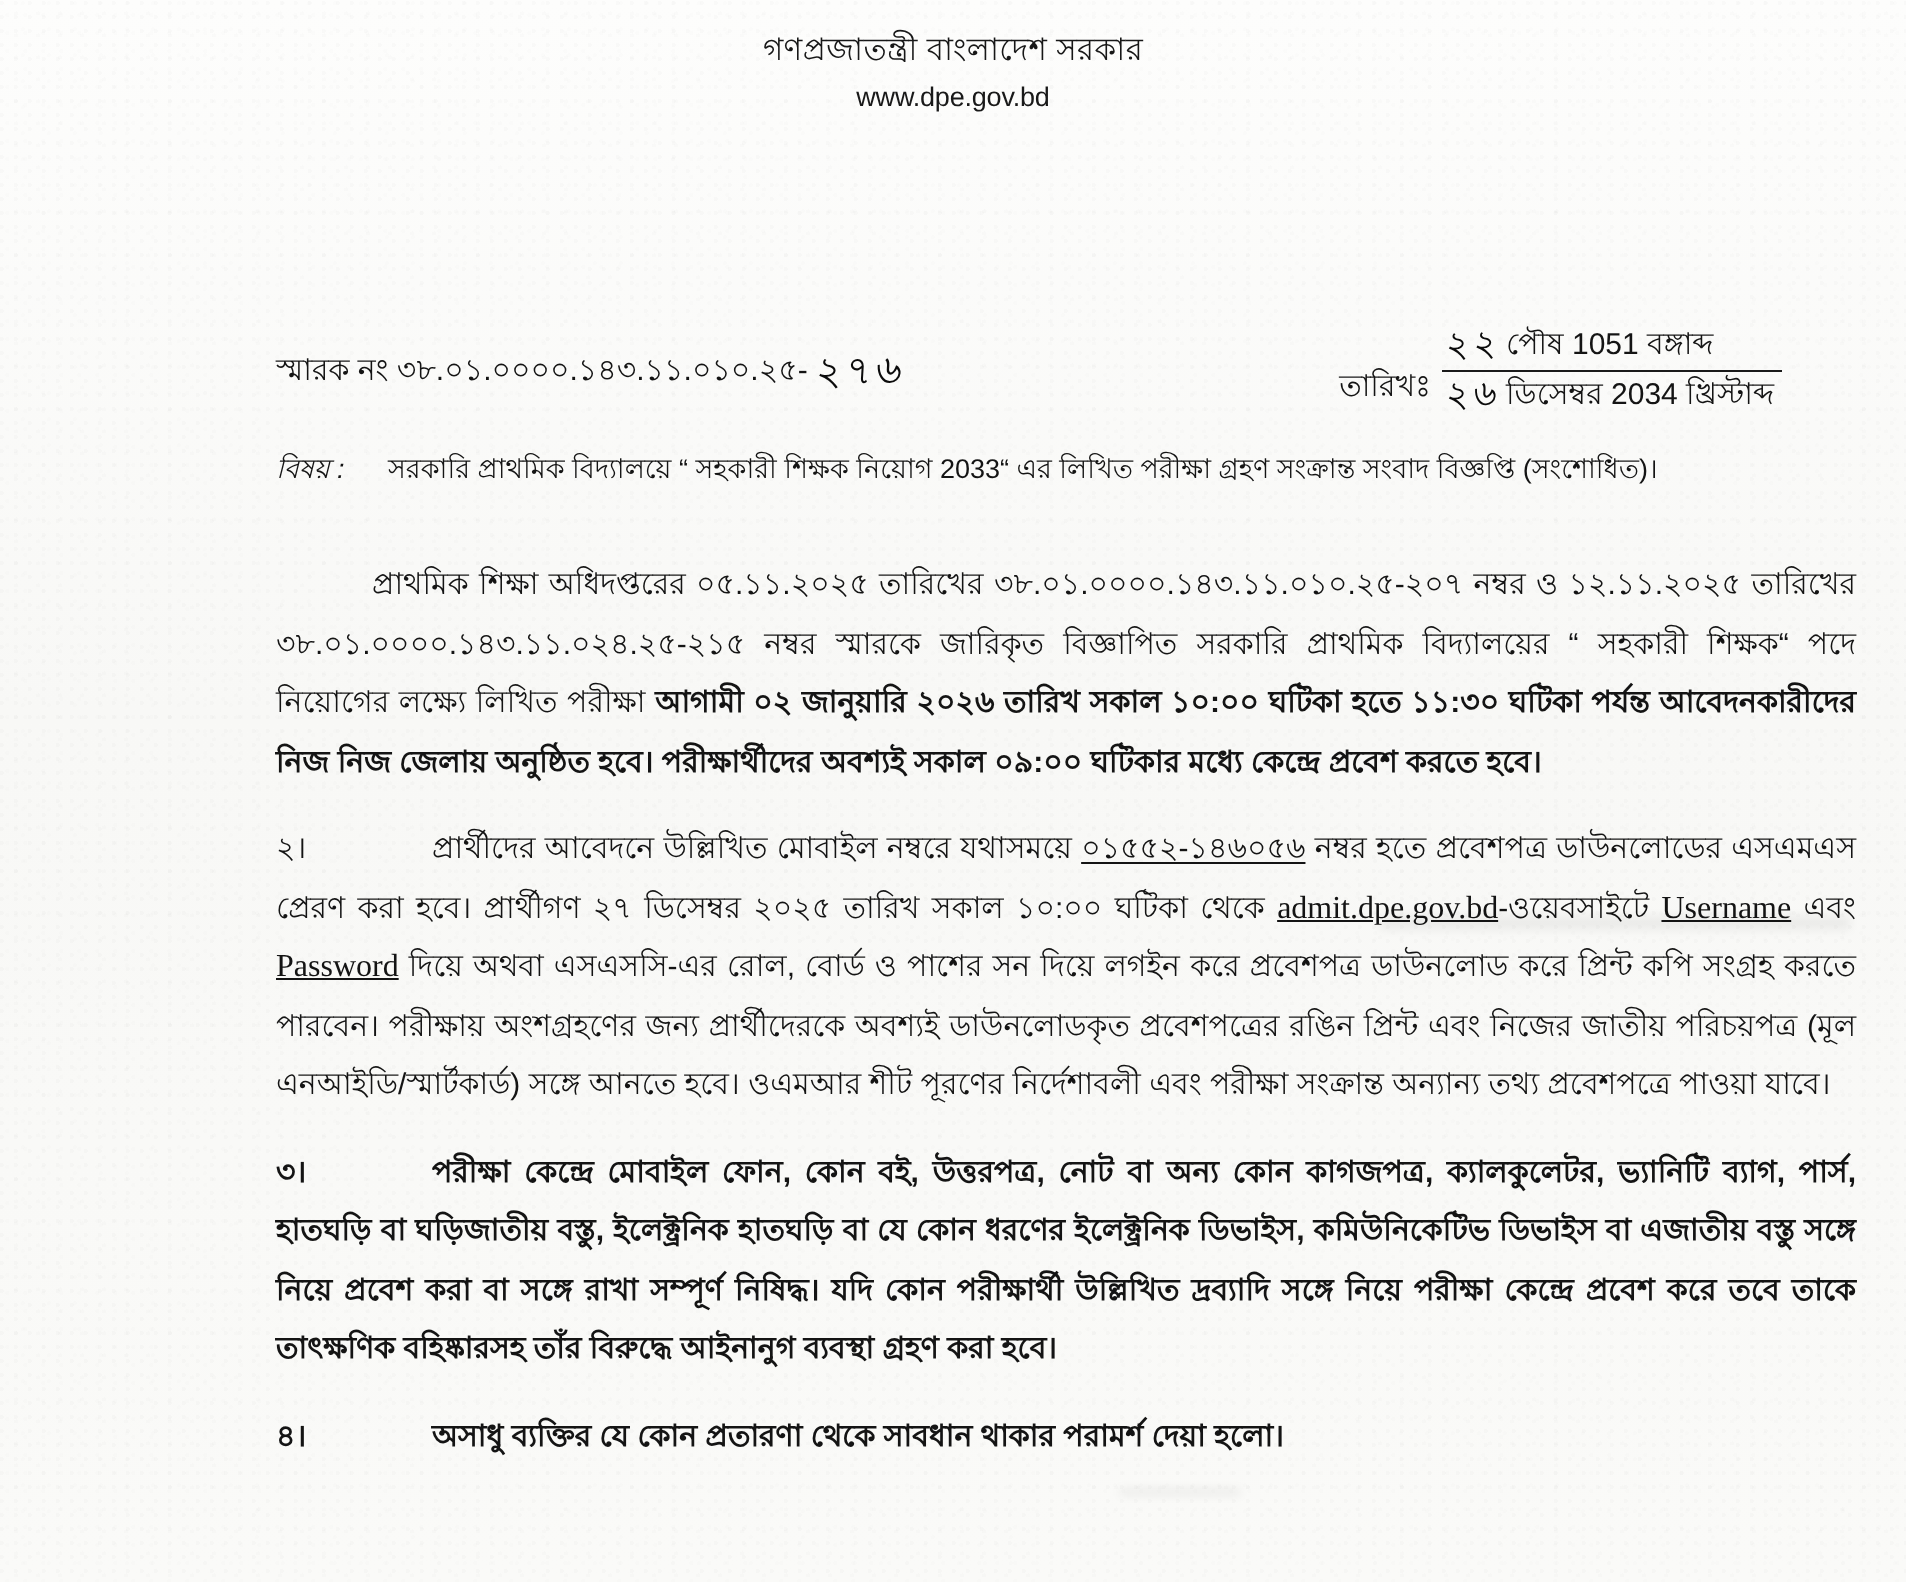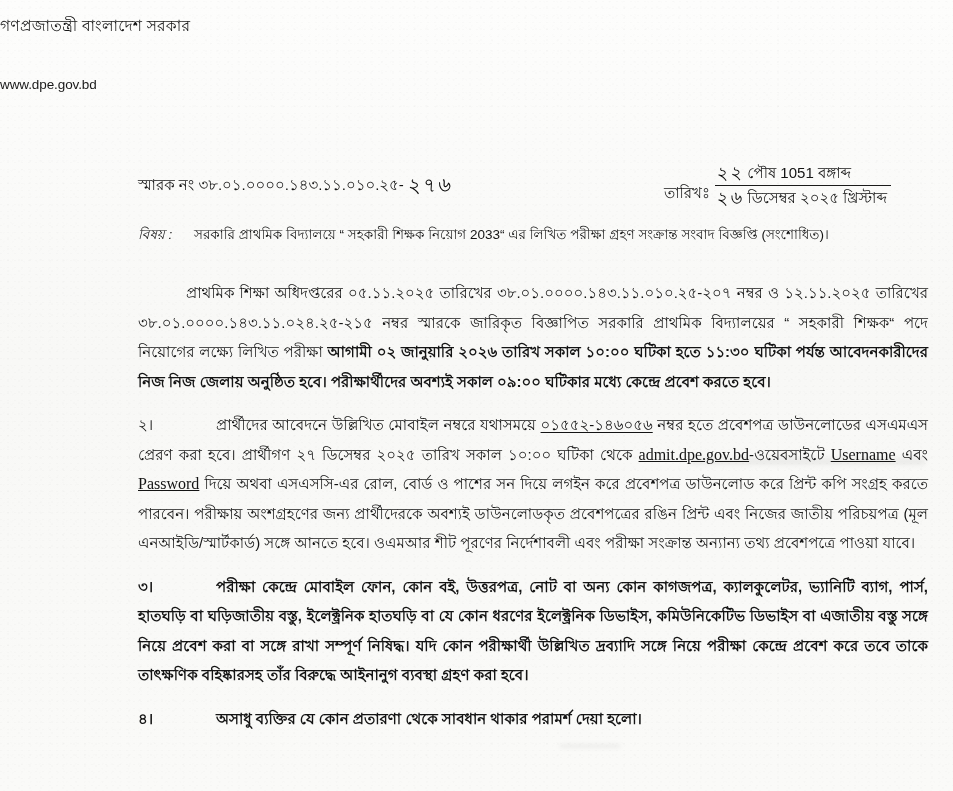--- a/index.html
+++ b/index.html
@@ -25,37 +25,37 @@
       radial-gradient(circle at 12% 22%, rgba(0,0,0,.018) 0 1px, transparent 1px),
       radial-gradient(circle at 73% 61%, rgba(0,0,0,.015) 0 1px, transparent 1px),
       radial-gradient(circle at 41% 84%, rgba(0,0,0,.013) 0 1px, transparent 1px),
       radial-gradient(circle at 88% 12%, rgba(0,0,0,.012) 0 1px, transparent 1px);
     background-size:7px 7px,11px 11px,9px 9px,13px 13px;
     opacity:.8;
   }
   
   .letterhead{
     position:absolute;left:0;right:0;top:14px;
+    text-align:center;
   }
   .letterhead .ln{
     display:block;
     font-size:15.5px;
     line-height:24px;
     letter-spacing:.2px;
     color:#171717;
     font-family:"Liberation Sans","DejaVu Sans",sans-serif;
   }
   .letterhead .web{
     display:block;
     font-size:13.5px;
     line-height:22px;
     font-family:"Liberation Sans","DejaVu Sans",sans-serif;
     color:#191919;
     letter-spacing:-.1px;
-    margin-top:36px;
   }
   
   .memorow{
     position:absolute;left:138px;right:40px;top:162px;
     height:50px;
   }
   .memo{
     position:absolute;left:0;top:8px;
     font-size:15px;
     font-family:"Liberation Sans","DejaVu Sans",sans-serif;
@@ -157,21 +157,21 @@
       <span>স্মারক নং ৩৮.০১.০০০০.১৪৩.১১.০১০.২৫-</span>
       <span class="hand">২৭৬</span>
     </div>
     <div class="datewrap">
       <span class="datelabel">তারিখঃ</span>
       <span class="datestack">
         <span class="dline top">
           <span class="hand-sm">২২</span><span>পৌষ 1051 বঙ্গাব্দ</span>
         </span>
         <span class="dline bot">
-          <span class="hand-sm">২৬</span><span>ডিসেম্বর ২০২৫ খ্রিস্টাব্দ</span>
+          <span class="hand-sm">২৬</span><span>ডিসেম্বর 2034 খ্রিস্টাব্দ</span>
         </span>
       </span>
     </div>
   </div>
 
   <div class="subject">
     <span class="lbl">বিষয় :</span><span>সরকারি প্রাথমিক বিদ্যালয়ে “ সহকারী শিক্ষক নিয়োগ 2033“ এর লিখিত পরীক্ষা গ্রহণ সংক্রান্ত সংবাদ বিজ্ঞপ্তি (সংশোধিত)।</span>
   </div>
 
   <div class="body" id="body">

